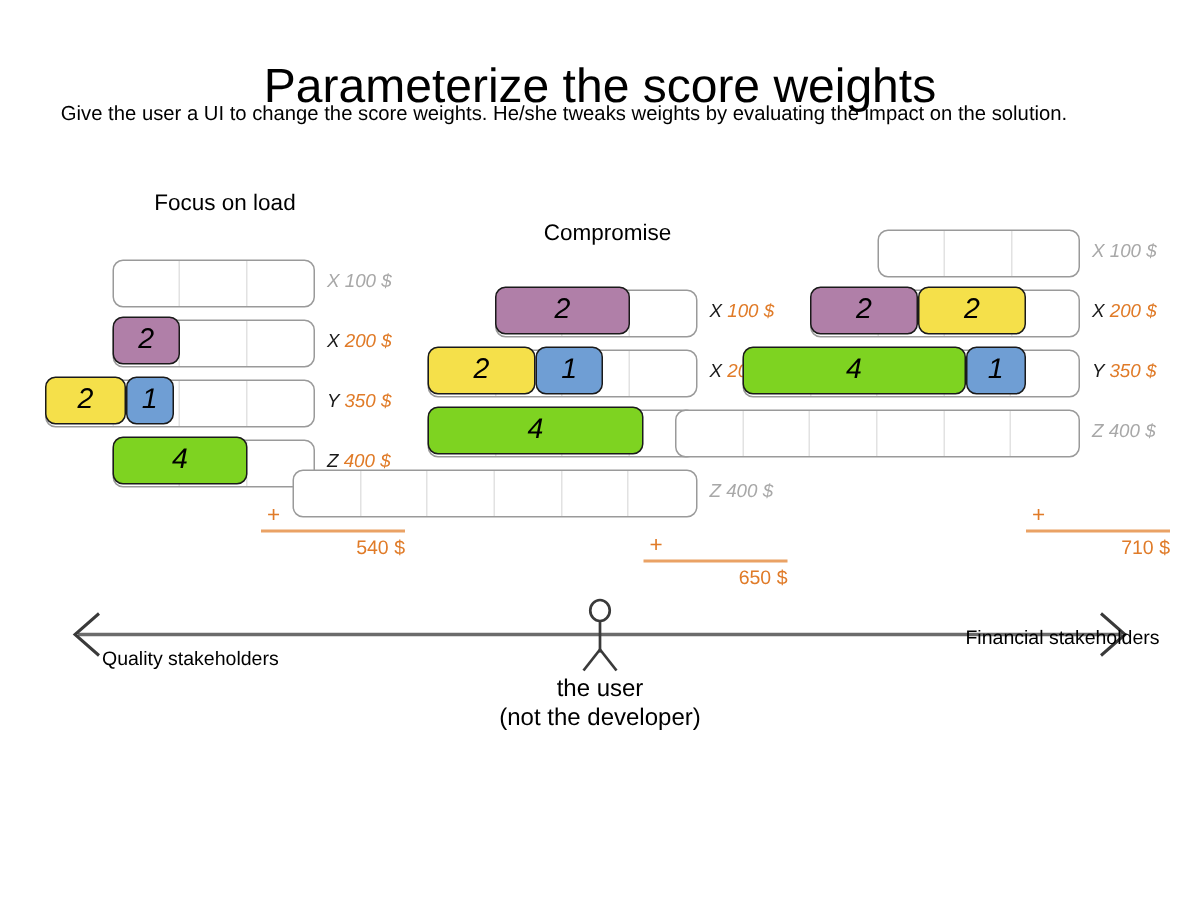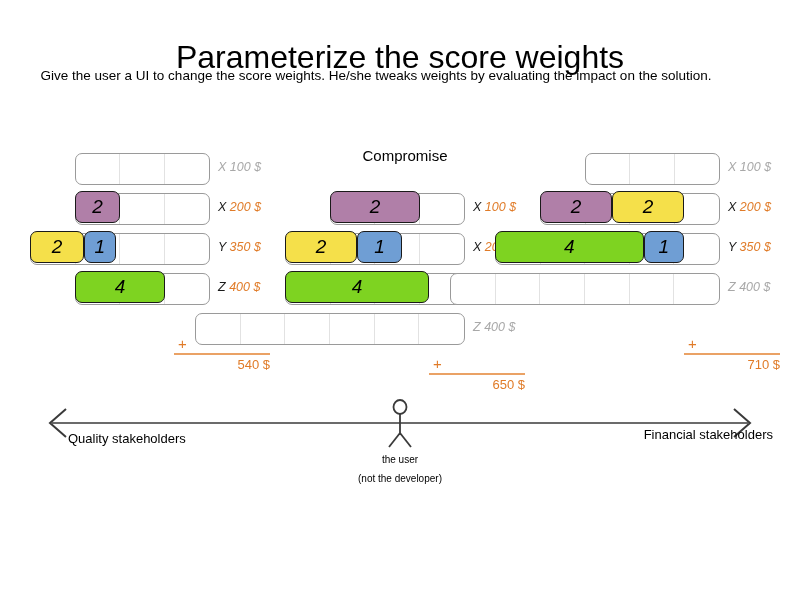--- a/index.html
+++ b/index.html
@@ -144,40 +144,41 @@
     padding-left: 41px;
   }
   #axis-svg { position: absolute; left: 0; top: 0; }
   .axis-label {
     position: absolute;
     font-size: 13px;
     color: #000;
     white-space: nowrap;
   }
   #axis-label-left  { left: 68px;  top: 36px; }
-  #axis-label-right { right: 68px; top: 32px; }
+  #axis-label-right { right: 68px; top: 22px; }
   #user-caption {
     position: absolute;
     left: 300px;
     top: 55px;
     width: 200px;
     text-align: center;
-    font-size: 10px;
+    font-size: 16px;
     line-height: 19px;
     color: #000;
   }
 </style>
 </head>
 <body>
 
 <h1 id="slide-title">Parameterize the score weights</h1>
 <div id="slide-subtitle">Give the user a UI to change the score weights. He/she tweaks weights by evaluating the impact on the solution.</div>
 
 <div id="scenario-columns">
     <div class="scenario" id="scenario-0" style="left: 20px;">
+      <div class="scenario-title">Focus on load</div>
       <div class="rows">
         <div class="weight-row">
           <div class="bar-track" style="left: 55px; width: 135px;">
             <div class="slot" style="width: 45px;"></div>
             <div class="slot" style="width: 45px;"></div>
             <div class="slot" style="width: 45px;"></div>
           </div>
           <div class="row-label muted" style="left: 198px;"><span class="key">X</span> <span class="cost">100 $</span></div>
         </div>
         <div class="weight-row">

